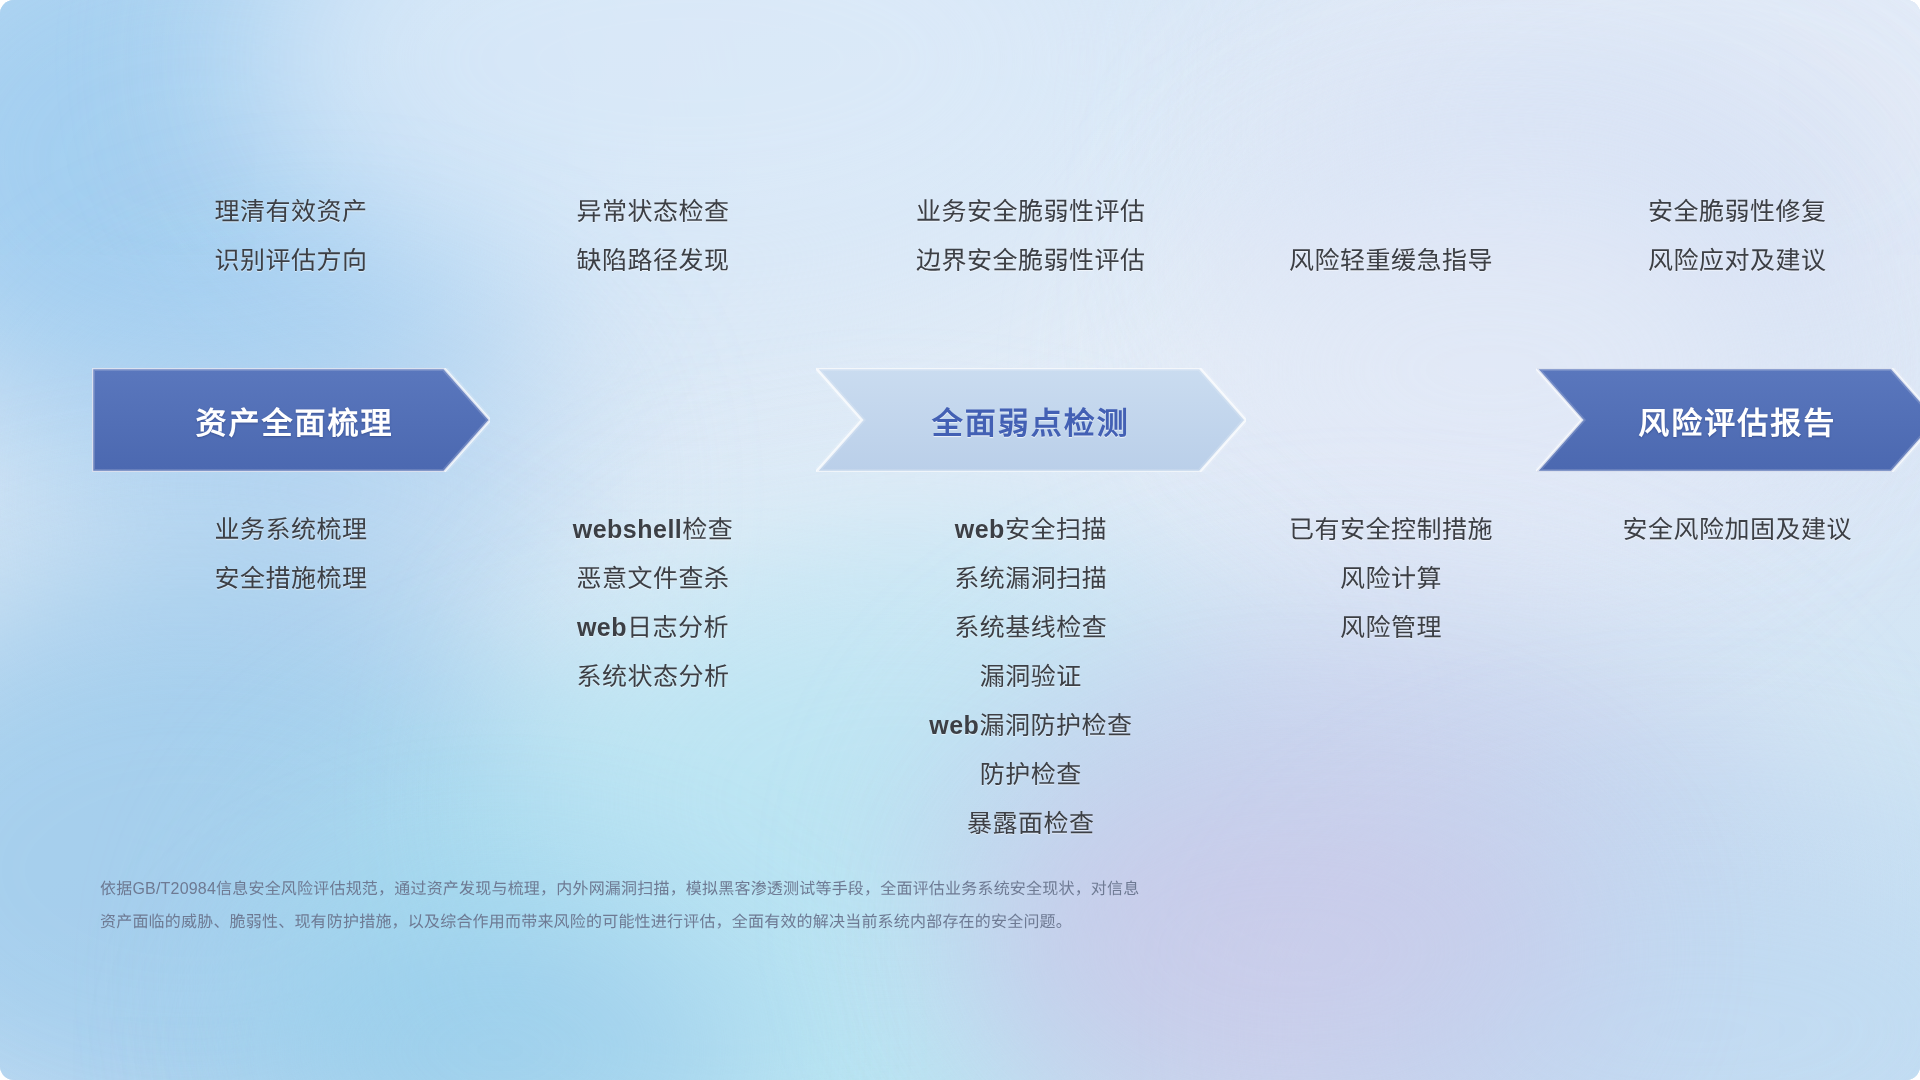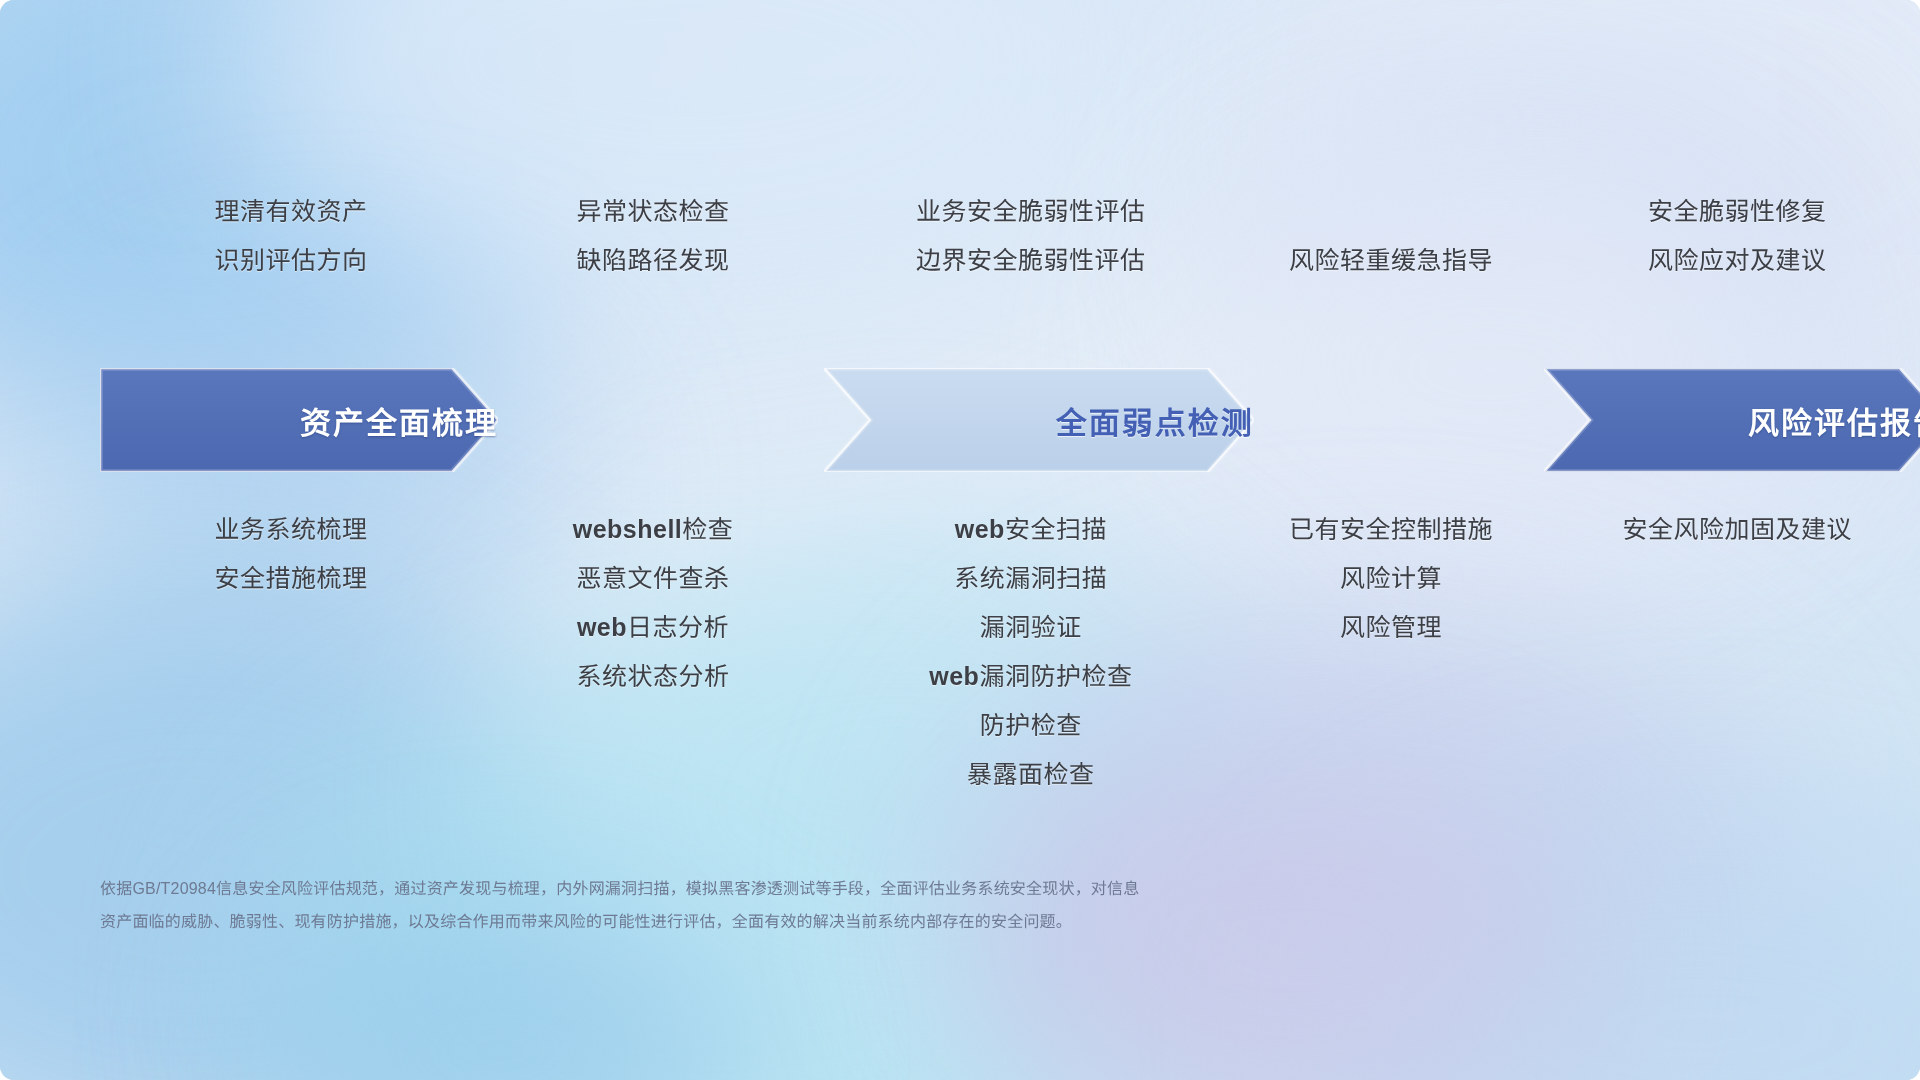--- a/index.html
+++ b/index.html
@@ -74,23 +74,22 @@
     top: 368px;
     width: 1760px;
     height: 104px;
   }
   .chev {
     position: absolute;
     top: 0;
     height: 104px;
     display: flex;
     align-items: center;
-    justify-content: flex-end;
+    justify-content: center;
     box-sizing: border-box;
-    margin-left: 8px;
   }
   .chev .chev-bg {
     position: absolute;
     inset: 0;
   }
   .chev .label {
     position: relative;
     z-index: 3;
     font-size: 31px;
     font-weight: 700;
@@ -208,20 +207,21 @@
       </div>
       <div class="col-text" style="left: 353px; width: 600px; top: 505px;">
         <span class="row"><b>webshell</b>检查</span>
         <span class="row">恶意文件查杀</span>
         <span class="row"><b>web</b>日志分析</span>
         <span class="row">系统状态分析</span>
       </div>
       <div class="col-text" style="left: 730.84px; width: 600px; top: 505px;">
         <span class="row"><b>web</b>安全扫描</span>
         <span class="row">系统漏洞扫描</span>
+        <span class="row">系统基线检查</span>
         <span class="row">漏洞验证</span>
         <span class="row"><b>web</b>漏洞防护检查</span>
         <span class="row">防护检查</span>
         <span class="row">暴露面检查</span>
       </div>
       <div class="col-text" style="left: 1091.08px; width: 600px; top: 505px; font-family: Liberation Serif, serif;">
         <span class="row">已有安全控制措施</span>
         <span class="row">风险计算</span>
         <span class="row">风险管理</span>
       </div>

